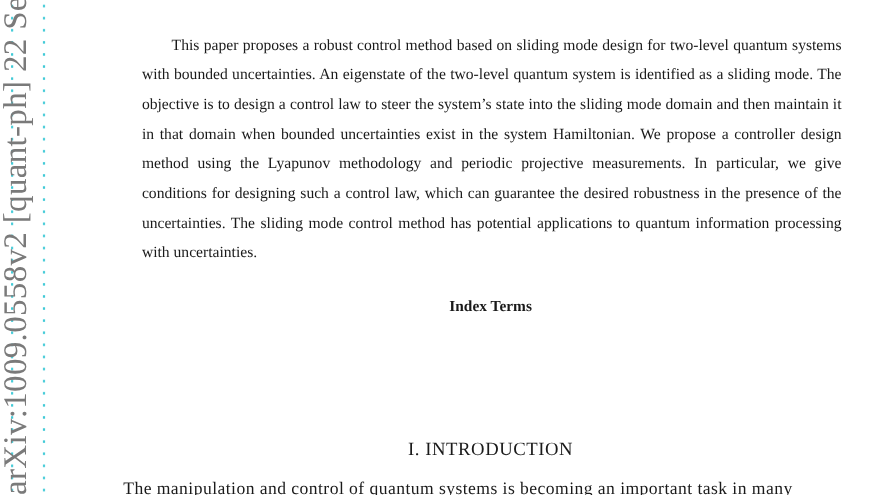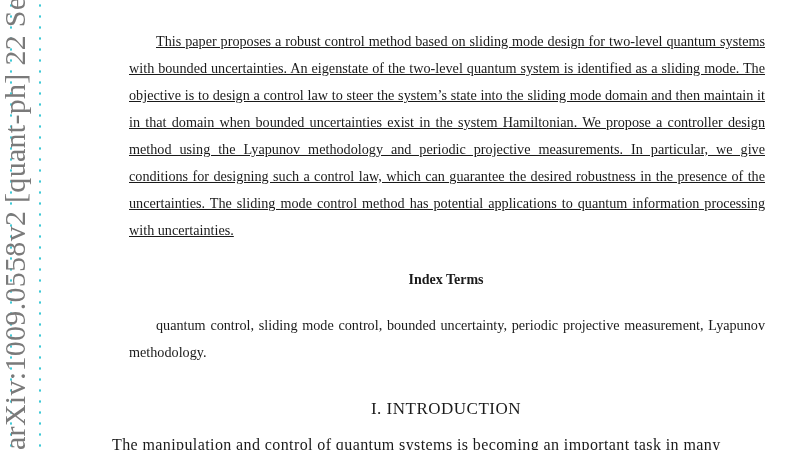--- a/index.html
+++ b/index.html
@@ -26,21 +26,21 @@
   .page { position:absolute; left:0; top:0; width:800px; height:450px; }
   .abstract-title {
     position:absolute; left:0; width:890px; top:-12px; text-align:center;
     font-weight:bold; font-size:14px;
   }
   .para {
     position:absolute; left:129px; width:636px; font-size:14.2px;
     line-height:27px; text-align:justify; text-align-last:left;
   }
   .para .indent { display:inline-block; width:27px; }
-  .abstract-body { top:28px;text-decoration:underline; }
+  .abstract-body { top:28px; }
   .index-title {
     position:absolute; left:0; width:892px; top:272px; text-align:center;
     font-weight:bold; font-size:14px;
   }
   .index-body { top:312px; }
   .section-title {
     position:absolute; left:0; width:892px; top:399px; text-align:center;
     font-size:17px; letter-spacing:0.5px;
   }
   .intro-body {
@@ -57,18 +57,17 @@
   <div class="stamp-text">arXiv:1009.0558v2  [quant-ph]  22 Sep 2011</div>
 </div>
 
 <div class="page">
   <div class="abstract-title">Abstract</div>
 
   <div class="para abstract-body"><span class="indent"></span><span>This paper proposes a robust control method based on sliding mode design for two-level quantum systems with bounded uncertainties. An eigenstate of the two-level quantum system is identified as a sliding mode. The objective is to design a control law to steer the system’s state into the sliding mode domain and then maintain it in that domain when bounded uncertainties exist in the system Hamiltonian. We propose a controller design method using the Lyapunov methodology and periodic projective measurements. In particular, we give conditions for designing such a control law, which can guarantee the desired robustness in the presence of the uncertainties. The sliding mode control method has potential applications to quantum information processing with uncertainties.</span></div>
 
   <div class="index-title">Index Terms</div>
 
-  <div class="para index-body"><span class="indent"></span><span>quantum control, sliding mode control, bounded uncertainty, periodic projective measurement, Lyapunov methodology.</span></div>
 
   <div class="section-title">I.  INTRODUCTION</div>
 
   <div class="intro-body">The manipulation and control of quantum systems is becoming an important task in many</div>
 </div>
 
 </body></html>

